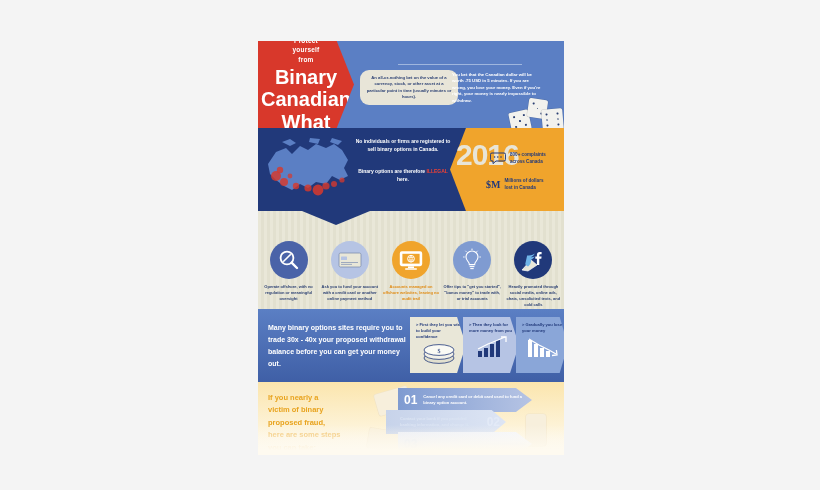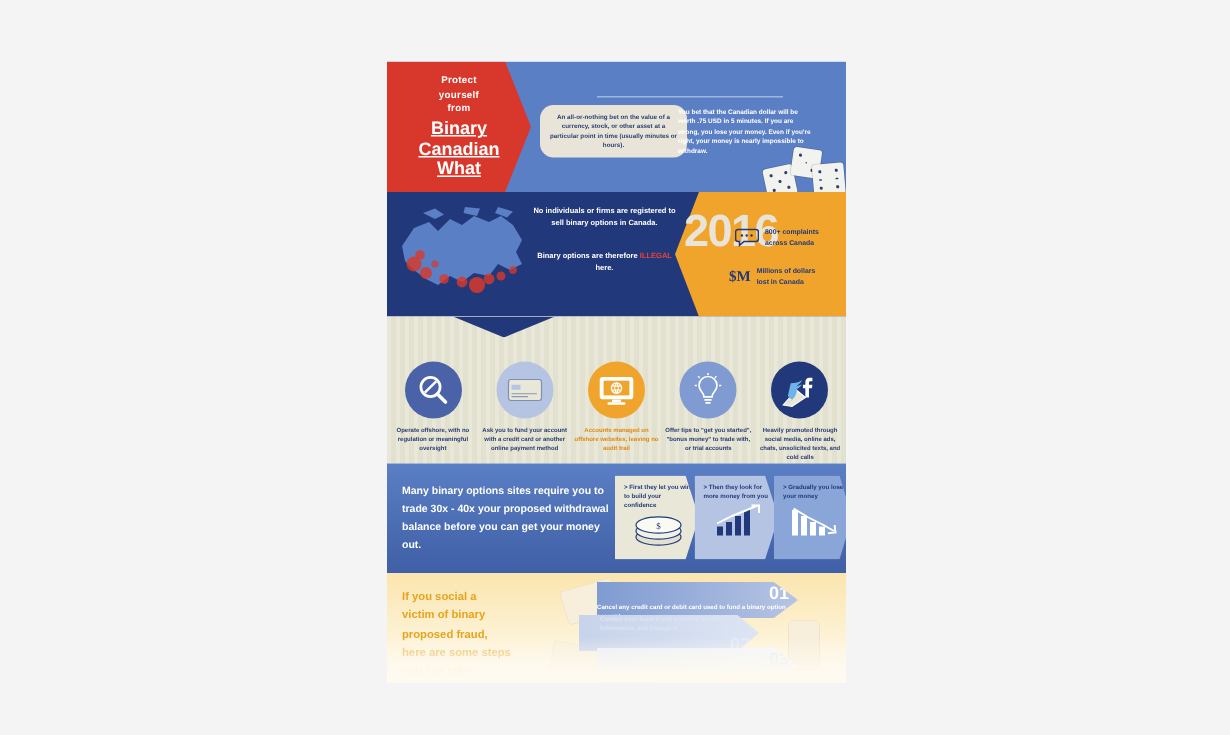--- a/index.html
+++ b/index.html
@@ -15,21 +15,21 @@
 
   
   .header{position:relative;height:87px;background:#5b7fc4;overflow:hidden;}
   .hdr-red{
     position:absolute;left:0;top:0;width:96px;height:87px;background:#d8382b;
     clip-path:polygon(0 0,82% 0,100% 50%,82% 100%,0 100%);
     display:flex;flex-direction:column;align-items:center;justify-content:center;
     color:#fff;text-align:center;
   }
   .hdr-small{font-size:6.5px;font-weight:bold;line-height:1.45;letter-spacing:.2px;}
-  .hdr-big{font-size:12px;font-weight:bold;line-height:1.12;margin-top:2px;text-decoration:underline;}
+  .hdr-big{font-size:20px;font-weight:bold;line-height:1.12;margin-top:2px;}
   .hdr-title{
     position:absolute;left:100px;top:6px;width:200px;text-align:center;
     color:#fff;font-size:12.5px;font-weight:bold;letter-spacing:-.1px;
   }
   .hdr-rule{position:absolute;left:140px;top:23px;width:124px;height:1px;background:#9fb6de;}
   .hdr-def{
     position:absolute;left:102px;top:29px;width:86px;
     background:#e8e5d8;border-radius:9px;padding:5px 6px;
     color:#2a3f72;font-size:4.2px;font-weight:bold;line-height:1.5;text-align:center;
   }
@@ -122,21 +122,21 @@
     position:relative;height:73px;
     background:linear-gradient(180deg,#fbe5ad 0%,#fdf2d5 58%,#fefaf0 100%);
     overflow:hidden;
   }
   .steps-txt{position:absolute;left:10px;top:10px;width:110px;
     font-size:7.5px;font-weight:bold;line-height:1.65;}
   .l1{color:#e8a31e;} .l2{color:#f0bd5c;} .l3{color:#f6d79b;}
   .stepchev{
     position:absolute;height:24px;
     clip-path:polygon(0 0,88% 0,100% 50%,88% 100%,0 100%);
-    display:flex;align-items:flex-end;flex-direction:column;
+    display:flex;align-items:center;
   }
   .sc1{left:140px;top:6px;width:134px;background:linear-gradient(90deg,#7f9bd1,#b6c4e4);}
   .sc2{left:128px;top:28px;width:120px;background:linear-gradient(90deg,#c7d3ea,#dde5f4);}
   .sc3{left:140px;top:50px;width:134px;background:linear-gradient(90deg,#eaeef8,#f5f7fc);}
   .step-num{font-size:12px;font-weight:bold;color:#fff;padding:0 6px;}
   .step-num-f{color:#e3eaf7;}
   .step-body{font-size:4.1px;font-weight:bold;line-height:1.5;color:#fff;padding-right:6px;}
   .step-body-f{color:#dbe4f3;}
   .step-body-f2{color:#eef2fa;}
   .fade{
@@ -363,21 +363,21 @@
         <rect x="15" y="12" width="4" height="9" fill="#fff"></rect>
         <rect x="21" y="15" width="4" height="6" fill="#fff"></rect>
         <path d="M4 3 L14 9 L24 14 L31 18" fill="none" stroke="#fff" stroke-width="1.3"></path>
         <path d="M27 19.5 L32 19 L31.4 14" fill="none" stroke="#fff" stroke-width="1.3"></path>
       </svg>
     </div>
   </div>
 
   <div class="steps">
     <div class="steps-txt">
-      <div class="l1">If you social a</div>
+      <div class="l1">If you nearly a</div>
       <div class="l1">victim of binary</div>
       <div class="l1">proposed fraud,</div>
       <div class="l2">here are some steps</div>
       <div class="l3">you can take:</div>
     </div>
 
     <div class="card-ghost" style="left:118px;top:8px;width:34px;height:22px;transform:rotate(-16deg);"></div>
     <div class="card-ghost" style="left:268px;top:32px;width:20px;height:32px;border-radius:3px;"></div>
     <div class="card-ghost" style="left:110px;top:48px;width:32px;height:20px;transform:rotate(10deg);opacity:.6;"></div>
 

